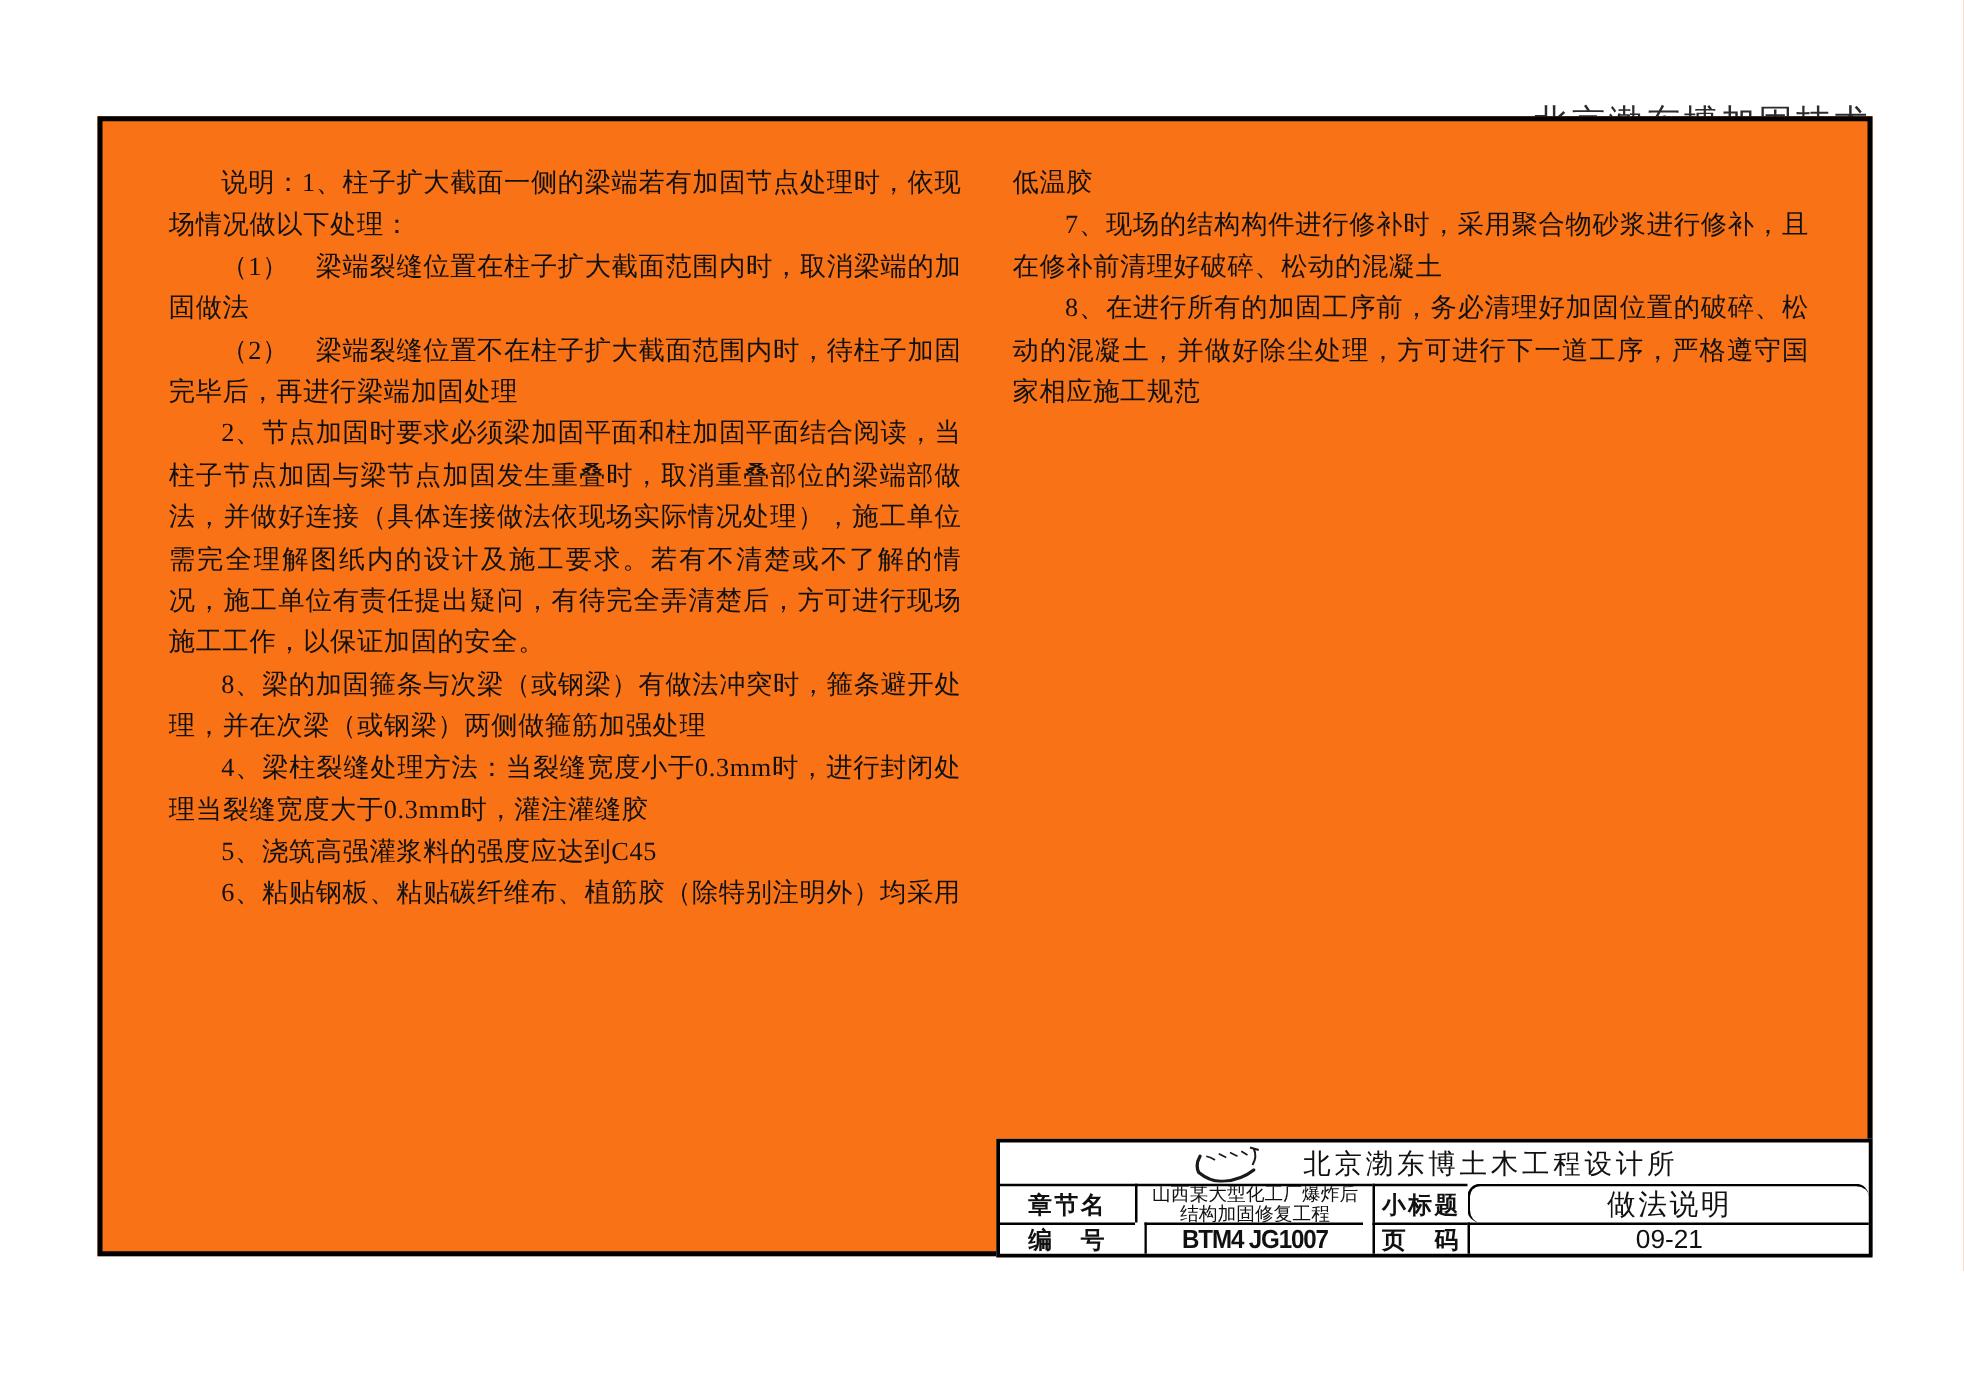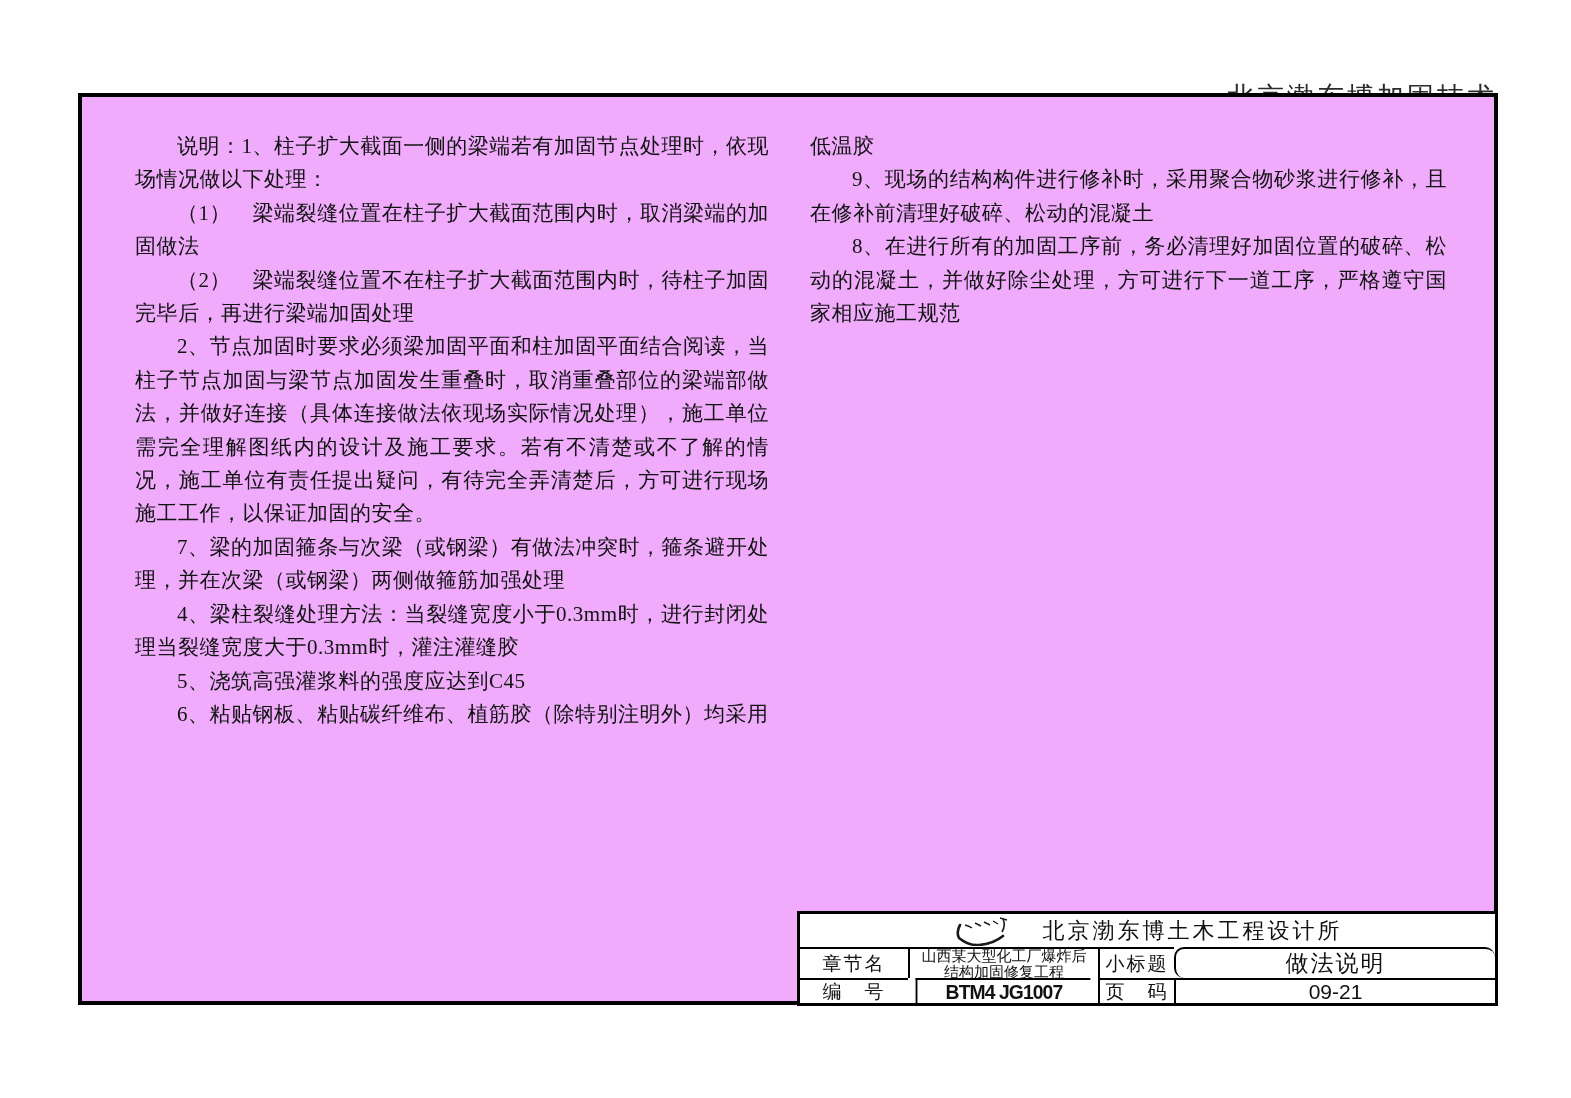--- a/index.html
+++ b/index.html
@@ -18,21 +18,21 @@
     letter-spacing: 3px;
     color: #2b2b2b;
     margin-top: 24px;
   }
   .sheet-frame {
     position: absolute;
     left: 78px; top: 93px;
     width: 1420px; height: 912px;
     border: 4px solid #000;
     box-sizing: border-box;
-    background: #f0abfc;
+    background: #f97316;
   }
   .col {
     position: absolute;
     top: 33px;
     font-size: 21px;
     line-height: 33.4px;
     text-align: justify;
     letter-spacing: 0.5px;
   }
   .col-left  { left: 53px;  width: 634px; }
@@ -62,21 +62,21 @@
     overflow: hidden;
   }
   .tb-cell.first-col { border-left: none; }
   .tb-cell.first-row { border-top: none; }
   .tb-company {
     grid-column: 1 / 5;
     gap: 28px;
     font-size: 22px;
     letter-spacing: 3px;
   }
-  .tb-label { font-size: 19px; letter-spacing: 2px; }
+  .tb-label { font-size: 19px; letter-spacing: 2px; font-weight: bold; }
   .tb-project {
     flex-direction: column;
     font-size: 15px;
     line-height: 16px;
     letter-spacing: 0;
     text-align: center;
     align-items: center;
   }
   .tb-subtitle-value { font-size: 23px; letter-spacing: 2px; border-radius: 10px; }
   .tb-number-value {
@@ -97,29 +97,29 @@
 
 <div class="brand-header">北京渤东博加固技术</div>
 
 <div class="sheet-frame">
 
   <div class="col col-left">
     <p class="indent">说明：1、柱子扩大截面一侧的梁端若有加固节点处理时，依现场情况做以下处理：</p>
     <p class="indent">（1）　梁端裂缝位置在柱子扩大截面范围内时，取消梁端的加固做法</p>
     <p class="indent">（2）　梁端裂缝位置不在柱子扩大截面范围内时，待柱子加固完毕后，再进行梁端加固处理</p>
     <p class="indent">2、节点加固时要求必须梁加固平面和柱加固平面结合阅读，当柱子节点加固与梁节点加固发生重叠时，取消重叠部位的梁端部做法，并做好连接（具体连接做法依现场实际情况处理），施工单位需完全理解图纸内的设计及施工要求。若有不清楚或不了解的情况，施工单位有责任提出疑问，有待完全弄清楚后，方可进行现场施工工作，以保证加固的安全。</p>
-    <p class="indent">7、梁的加固箍条与次梁（或钢梁）有做法冲突时，箍条避开处理，并在次梁（或钢梁）两侧做箍筋加强处理</p>
+    <p class="indent">8、梁的加固箍条与次梁（或钢梁）有做法冲突时，箍条避开处理，并在次梁（或钢梁）两侧做箍筋加强处理</p>
     <p class="indent">4、梁柱裂缝处理方法：当裂缝宽度小于0.3mm时，进行封闭处理当裂缝宽度大于0.3mm时，灌注灌缝胶</p>
     <p class="indent">5、浇筑高强灌浆料的强度应达到C45</p>
     <p class="indent">6、粘贴钢板、粘贴碳纤维布、植筋胶（除特别注明外）均采用</p>
   </div>
 
   <div class="col col-right">
     <p>低温胶</p>
-    <p class="indent">9、现场的结构构件进行修补时，采用聚合物砂浆进行修补，且在修补前清理好破碎、松动的混凝土</p>
+    <p class="indent">7、现场的结构构件进行修补时，采用聚合物砂浆进行修补，且在修补前清理好破碎、松动的混凝土</p>
     <p class="indent">8、在进行所有的加固工序前，务必清理好加固位置的破碎、松动的混凝土，并做好除尘处理，方可进行下一道工序，严格遵守国家相应施工规范</p>
   </div>
 
 </div>
 
 <div class="title-block">
 
   <div class="tb-cell tb-company first-col first-row">
     <span>
       <svg class="logo-svg" width="62" height="30" viewBox="0 0 62 30">

